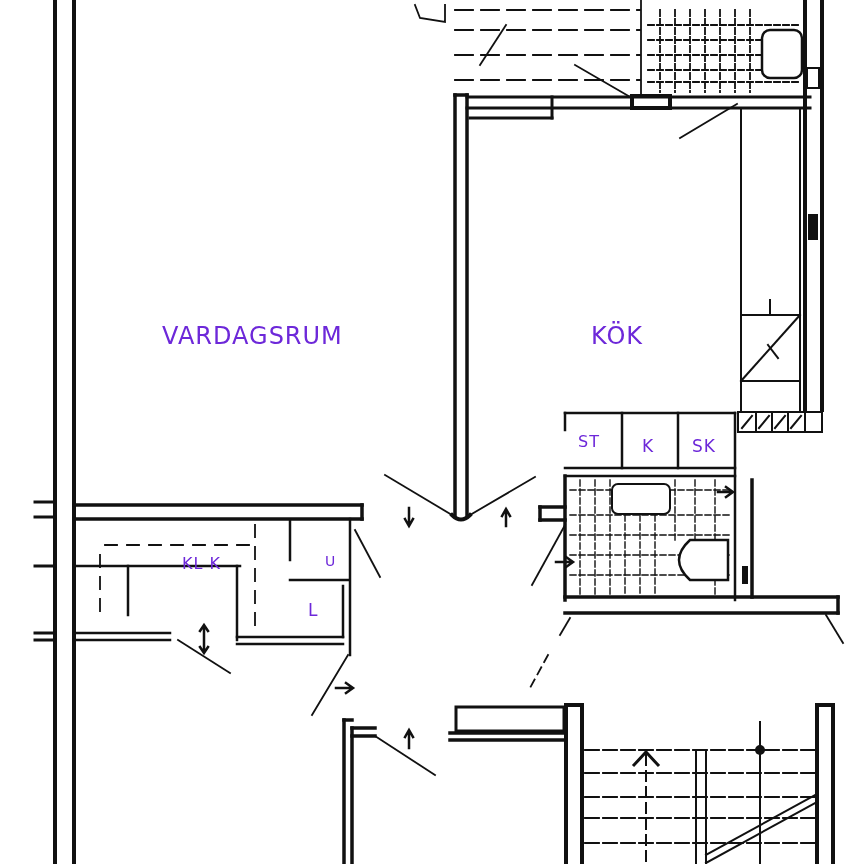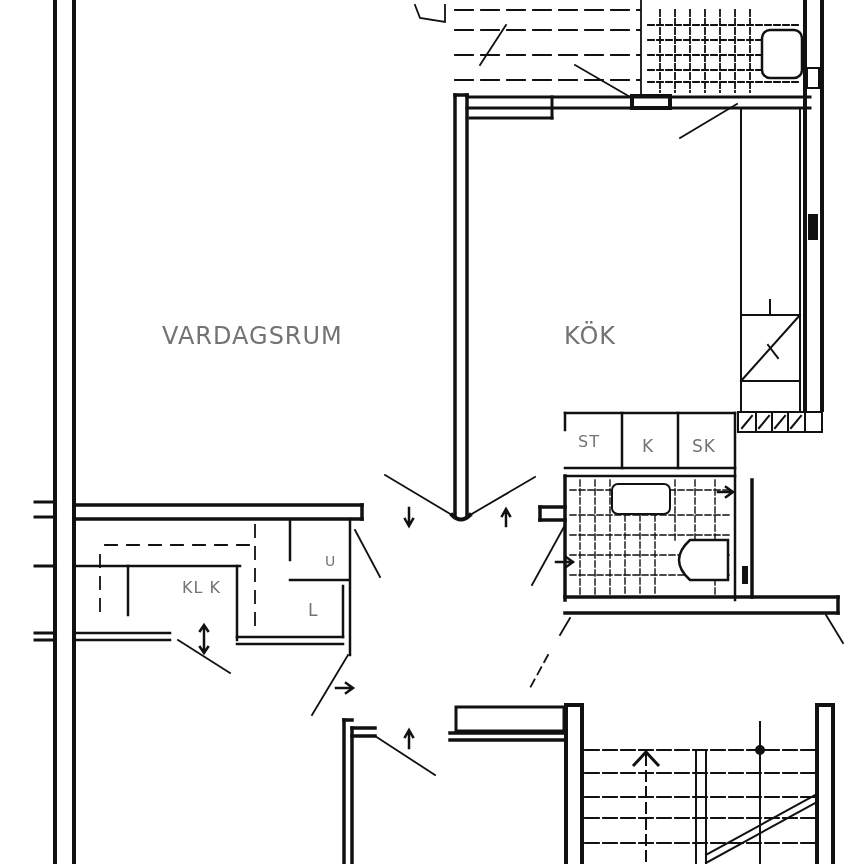--- a/index.html
+++ b/index.html
@@ -1,18 +1,18 @@
 <!DOCTYPE html>
 <html><head>
   <meta charset="utf-8">
   <style>
     html, body { margin: 0; padding: 0; background: #ffffff; }
     body { width: 864px; height: 864px; overflow: hidden; position: relative; font-family: "DejaVu Sans", sans-serif; }
     #plan { position: absolute; left: 0; top: 0; width: 864px; height: 864px; }
-    .lbl { position: absolute; color: #737373; font-family: "DejaVu Sans", sans-serif; letter-spacing: 1px; white-space: nowrap; }
+    .lbl { position: absolute; color: #6d28d9; font-family: "DejaVu Sans", sans-serif; letter-spacing: 1px; white-space: nowrap; }
     .lbl-big { font-size: 24px; }
     .lbl-med { font-size: 16px; }
     .lbl-small { font-size: 17px; }
   </style>
 </head>
 <body>
 
 <svg id="plan" viewBox="0 0 864 864" xmlns="http://www.w3.org/2000/svg">
   <g stroke="#111" fill="none" stroke-linecap="square">
 
@@ -227,19 +227,19 @@
         <line x1="750" y1="10" x2="750" y2="92"></line>
       </g>
       <rect x="762" y="30" width="40" height="48" rx="8" fill="#fff" stroke-width="2.5"></rect>
       <rect x="807" y="68" width="12" height="20" stroke-width="2"></rect>
     </g>
 
   </g>
 </svg>
 
 <div class="lbl lbl-big" style="left:162px; top:322px;">VARDAGSRUM</div>
-<div class="lbl lbl-big" style="left:564px; top:322px;">KÖK</div>
-<div class="lbl lbl-med" style="left:182px; top:578px;">KL K</div>
+<div class="lbl lbl-big" style="left:591px; top:322px;">KÖK</div>
+<div class="lbl lbl-med" style="left:182px; top:554px;">KL K</div>
 <div class="lbl lbl-med" style="left:578px; top:432px;">ST</div>
 <div class="lbl lbl-small" style="left:642px; top:436px;">K</div>
 <div class="lbl lbl-small" style="left:692px; top:436px;">SK</div>
 <div class="lbl lbl-small" style="left:308px; top:600px;">L</div>
 <div class="lbl lbl-small" style="left:325px; top:553px; font-size:14px;">U</div>
 
 </body></html>

